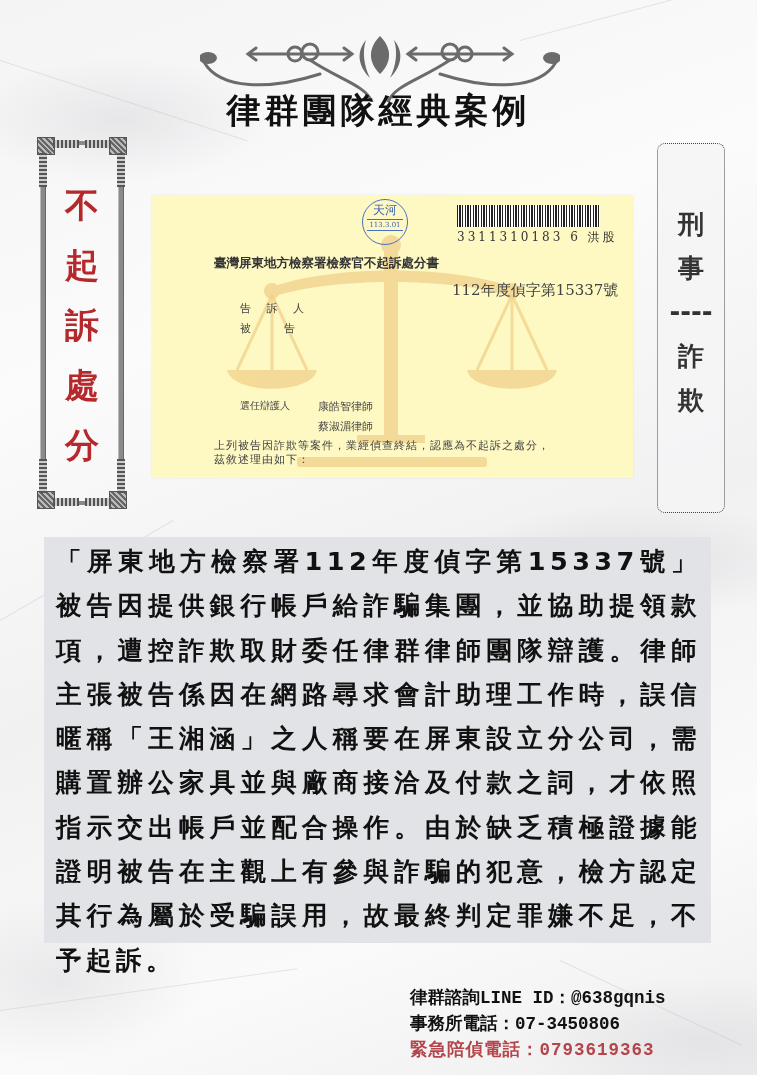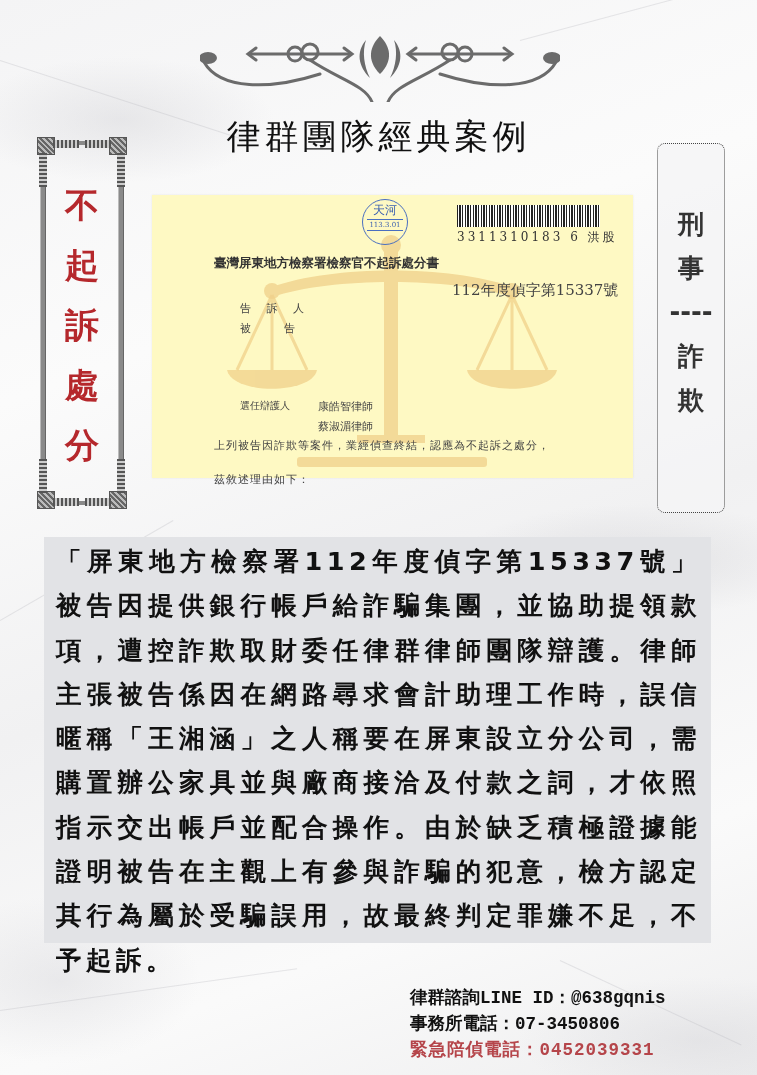--- a/index.html
+++ b/index.html
@@ -12,22 +12,22 @@
       radial-gradient(ellipse 200px 120px at 60px 980px, rgba(205,205,210,0.35), transparent 70%),
       radial-gradient(ellipse 260px 90px at 700px 1040px, rgba(205,205,210,0.35), transparent 70%),
       linear-gradient(160deg, #f4f4f5 0%, #fbfbfb 30%, #f1f1f2 55%, #fafafa 80%, #eeeeef 100%);
   }
   .vein { position:absolute; background:rgba(190,190,195,0.35); height:1px; transform-origin:left center; }
 
   
   #ornament { position:absolute; left:200px; top:30px; width:360px; height:72px; }
   #title {
     position:absolute; left:0; width:757px; top:88px; text-align:center;
-    font-family: "DejaVu Sans", sans-serif; font-weight:normal; font-size:34px;
-    letter-spacing:4px; color:#111;margin-top:26px;
+    font-family: "DejaVu Sans", sans-serif; font-weight:bold; font-size:34px;
+    letter-spacing:4px; color:#111;
   }
 
   
   #left-frame {
     position:absolute; left:37px; top:137px; width:90px; height:372px;
   }
   #left-frame .bar-v { position:absolute; top:14px; bottom:14px; width:4px; background:#8a8a8a; border-left:1px solid #bbb; border-right:1px solid #666; }
   #left-frame .bar-h { position:absolute; left:14px; right:14px; height:4px; background:#8a8a8a; }
   #left-frame .corner { position:absolute; width:16px; height:16px;
     background: repeating-linear-gradient(45deg,#666 0 2px,#bbb 2px 4px); border:1px solid #555; }
@@ -186,24 +186,24 @@
   <div id="barcode"></div>
   <div id="barcode-num">3311310183 6 洪股</div>
   <div class="t" style="left:62px;top:60px;font-size:12.5px;font-weight:bold;color:#333;">臺灣屏東地方檢察署檢察官不起訴處分書</div>
   <div class="t" style="left:300px;top:86px;font-size:15px;">112年度偵字第15337號</div>
   <div class="t" style="left:88px;top:106px;font-size:11px;letter-spacing:6px;">告 訴 人</div>
   <div class="t" style="left:88px;top:126px;font-size:11px;">被　　　告</div>
   <div class="t" style="left:88px;top:204px;font-size:10px;text-align:right;">選任辯護人</div>
   <div class="t" style="left:166px;top:204px;font-size:11px;">康皓智律師</div>
   <div class="t" style="left:166px;top:224px;font-size:11px;">蔡淑湄律師</div>
   <div class="t" style="left:62px;top:243px;font-size:11px;letter-spacing:1px;">上列被告因詐欺等案件，業經偵查終結，認應為不起訴之處分，</div>
-  <div class="t" style="left:62px;top:277px;font-size:11px;letter-spacing:1px;">茲敘述理由如下：</div>
+  <div class="t" style="left:62px;top:257px;font-size:11px;letter-spacing:1px;">茲敘述理由如下：</div>
 </div>
 
 <div id="summary">
   <p>「屏東地方檢察署112年度偵字第15337號」被告因提供銀行帳戶給詐騙集團，並協助提領款項，遭控詐欺取財委任律群律師團隊辯護。律師主張被告係因在網路尋求會計助理工作時，誤信暱稱「王湘涵」之人稱要在屏東設立分公司，需購置辦公家具並與廠商接洽及付款之詞，才依照指示交出帳戶並配合操作。由於缺乏積極證據能證明被告在主觀上有參與詐騙的犯意，檢方認定其行為屬於受騙誤用，故最終判定罪嫌不足，不予起訴。</p>
 </div>
 
 <div id="contacts">
   <div>律群諮詢LINE ID：@638gqnis</div>
   <div>事務所電話：07-3450806</div>
-  <div class="red">緊急陪偵電話：0452039331</div>
+  <div class="red">緊急陪偵電話：0793619363</div>
 </div>
 
 </body></html>

